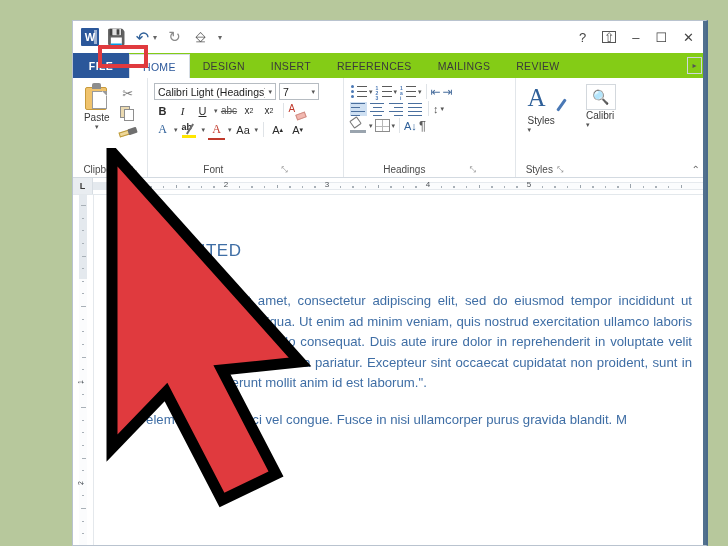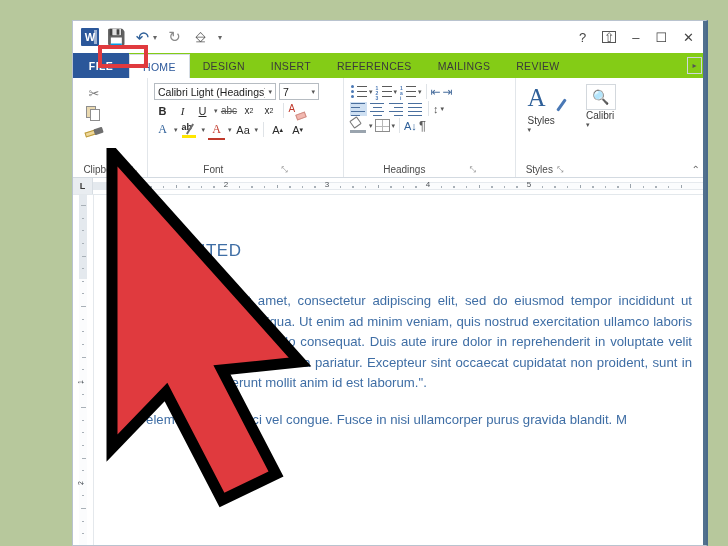--- a/index.html
+++ b/index.html
@@ -322,20 +322,29 @@
       <div class="tab">REFERENCES</div>
       <div class="tab">MAILINGS</div>
       <div class="tab">REVIEW</div>
       <div class="tab-overflow">▸</div>
     </div>
 
     <div class="ribbon">
 
       <div class="rgroup clip">
         <div class="rgroup-body">
+          <div class="paste-col">
+            <div class="clipboard-ic">
+              <span class="cb-board"></span>
+                <span class="cb-clip"></span>
+                <span class="cb-page"></span>
+            </div>
+            <div class="paste-txt">Paste</div>
+            <div class="paste-caret">▾</div>
+          </div>
           <div class="clip-mini">
             <div class="mini-ic">✂</div>
             <div class="mini-ic">
               <span class="copy-ic">
                   <i></i>
                   <i></i>
                 </span>
             </div>
             <div class="mini-ic">
               <span class="fp-ic">

